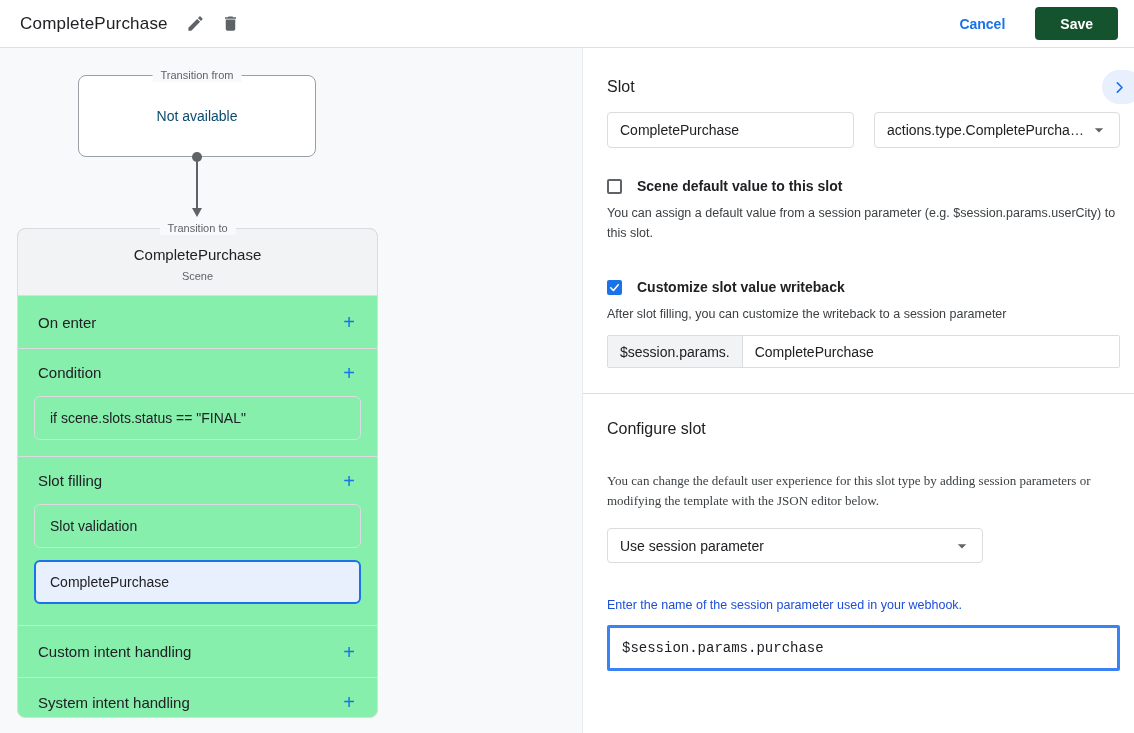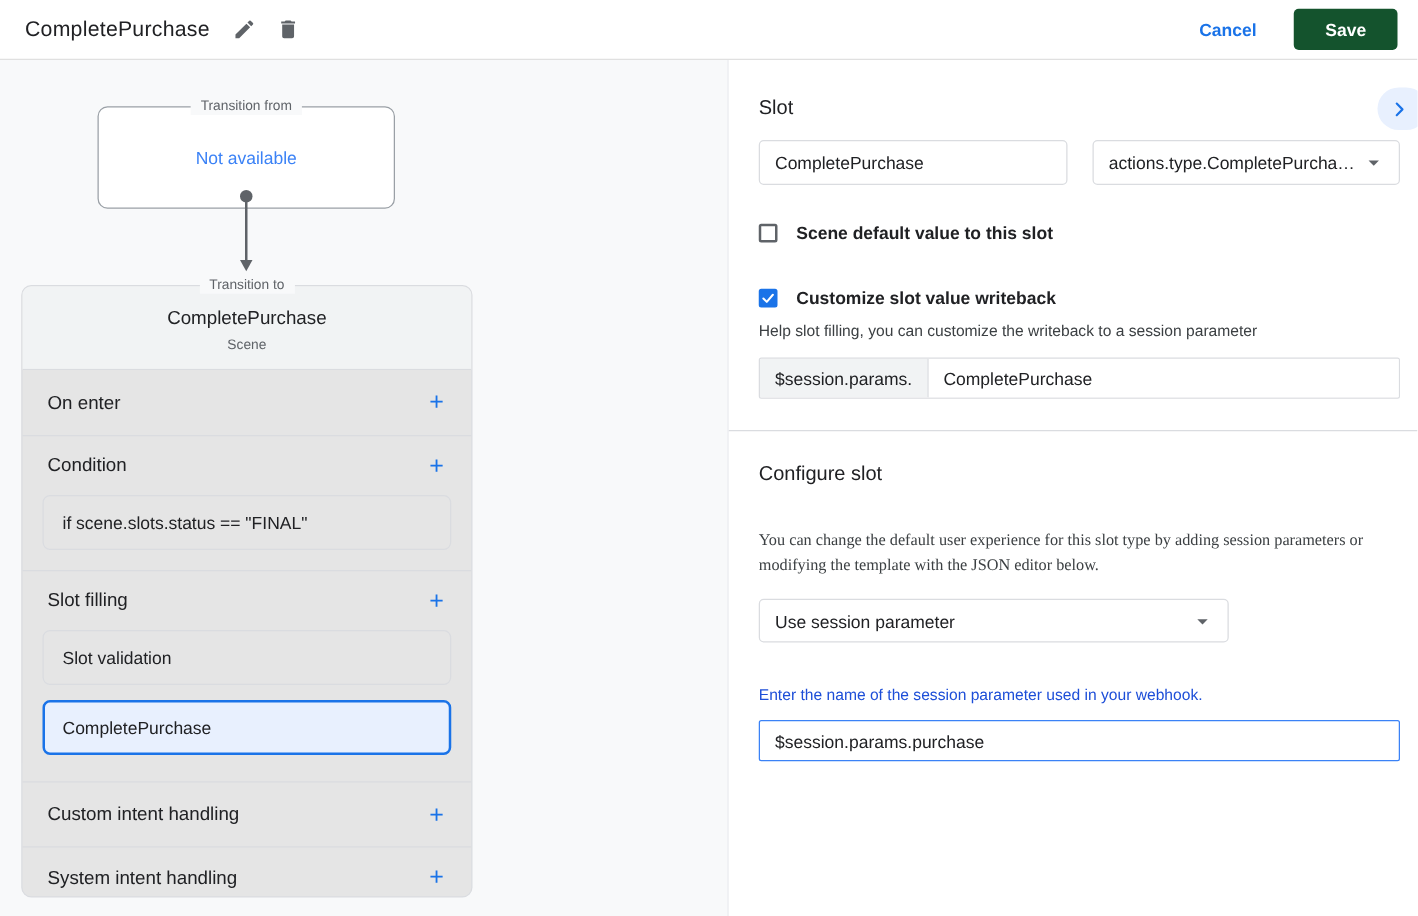--- a/index.html
+++ b/index.html
@@ -23,41 +23,41 @@
     height: 33px; padding: 0 25px; margin-right: 2px; }
 
   
   .main { display: flex; height: 685px; }
   .left-pane { width: 583px; background: #f8f9fa; border-right: 1px solid #e8eaed;
     position: relative; flex: none; }
   .right-pane { flex: 1; background: #fff; position: relative;
     padding: 0 14px 0 24px; }
 
   
-  .from-box { position: absolute; left: 78px; top: 37px; width: 238px; height: 82px;
+  .from-box { position: absolute; left: 78px; top: 27px; width: 238px; height: 82px;
     background: #fff; border: 1px solid #9aa0a6; border-radius: 8px;
     display: flex; align-items: center; justify-content: center; }
   .box-legend { position: absolute; top: -7px; left: 50%; transform: translateX(-50%);
     background: #f8f9fa; padding: 0 8px; font-size: 11px; color: #5f6368;
     white-space: nowrap; line-height: 13px; }
-  .from-box-value { font-size: 14px; color: #3b82f6; }
+  .from-box-value { font-size: 14px; color: #0c4a6e; }
 
   
   .connector { position: absolute; left: 191px; top: 104px; width: 12px; height: 66px; }
   .connector .dot { position: absolute; top: 0; left: 1px; width: 10px; height: 10px;
     border-radius: 50%; background: #5f6368; }
   .connector .line { position: absolute; top: 8px; left: 5px; width: 2px; height: 48px;
     background: #5f6368; }
   .connector .head { position: absolute; top: 56px; left: 1px; width: 0; height: 0;
     border-left: 5px solid transparent; border-right: 5px solid transparent;
     border-top: 9px solid #5f6368; }
 
   
   .scene-card { position: absolute; left: 17px; top: 180px; width: 361px; height: 490px;
-    background: #e5e5e5; border: 1px solid #dadce0; border-radius: 8px; }
+    background: #86efac; border: 1px solid #dadce0; border-radius: 8px; }
   .scene-card .box-legend { top: -7px; }
   .scene-head { background: #f1f3f4; border-bottom: 1px solid #dadce0;
     border-radius: 7px 7px 0 0; text-align: center; padding: 17px 10px 13px; }
   .scene-title { font-size: 15px; color: #202124; }
   .scene-subtitle { font-size: 11px; color: #5f6368; margin-top: 7px; }
   .card-row { display: flex; align-items: center; justify-content: space-between;
     padding: 0 20px; }
   .row-label { font-size: 15px; color: #202124; }
   .plus { color: #1a73e8; font-size: 20px; font-weight: 400; line-height: 20px;
     background: none; border: none; cursor: pointer; font-family: inherit; padding: 0 2px; }
@@ -114,22 +114,22 @@
   .prefix-input input { flex: 1; border: none; outline: none; font-size: 14px;
     color: #202124; font-family: inherit; padding: 0 12px; }
 
   .panel-divider { margin: 25px -14px 0 -24px; height: 1px; background: #dadce0; }
 
   .configure-title { margin-top: 26px; font-size: 16px; font-weight: 400; color: #202124; }
   .configure-desc { margin-top: 33px; font-size: 13px; color: #3c4043; line-height: 1.55;
     max-width: 525px; font-family: Liberation Serif, serif; }
   .dd-method { margin-top: 17px; width: 376px; height: 35px; }
   .param-label { margin-top: 35px; font-size: 12.5px; color: #1d4ed8; }
-  .param-input { margin-top: 13px; width: 100%; height: 33px; border: 1px solid #3b82f6;
-    border-radius: 2px; font-size: 14px; color: #202124; font-family: Liberation Sans, sans-serif;
+  .param-input { margin-top: 13px; width: 100%; height: 46px; border: 3px solid #3b82f6;
+    border-radius: 2px; font-size: 14px; color: #202124; font-family: Liberation Mono, monospace;
     padding: 0 12px; background: #fff; }
 </style>
 </head>
 <body>
 
 <div class="topbar">
   <span class="topbar-title">CompletePurchase</span>
   <button class="icon-btn edit">
     <span style="display:inline-flex;">
       <svg viewBox="0 0 24 24">
@@ -234,34 +234,35 @@
             </svg>
         </span>
       </div>
     </div>
 
     <div class="cb-group1">
       <div class="cb-row">
         <span class="checkbox"></span>
         <span class="cb-label">Scene default value to this slot</span>
       </div>
+      <div class="cb-desc">You can assign a default value from a session parameter (e.g. $session.params.userCity) to this slot.</div>
     </div>
 
     <div class="cb-group2">
       <div class="cb-row">
         <span class="checkbox checked">
           <span style="display:inline-flex;">
             <svg viewBox="0 0 24 24">
                 <polyline points="5 12.5 10 17.5 19 7"></polyline>
               </svg>
           </span>
         </span>
         <span class="cb-label">Customize slot value writeback</span>
       </div>
-      <div class="cb-desc">Help slot filling, you can customize the writeback to a session parameter</div>
+      <div class="cb-desc">After slot filling, you can customize the writeback to a session parameter</div>
       <div class="prefix-input">
         <span class="prefix">$session.params.</span>
         <input value="CompletePurchase" style="">
       </div>
     </div>
 
     <div class="panel-divider"></div>
 
     <div class="configure-title">Configure slot</div>
     <div class="configure-desc">You can change the default user experience for this slot type by adding session parameters or modifying the template with the JSON editor below.</div>

